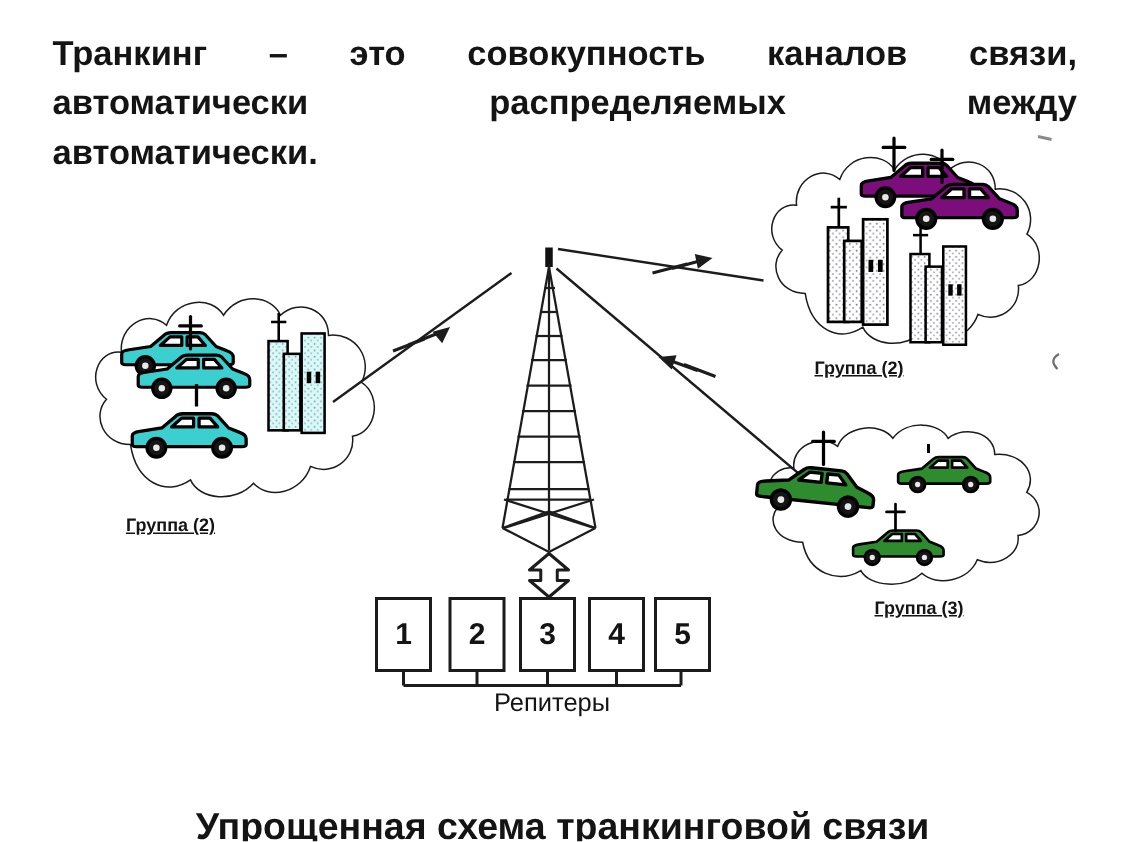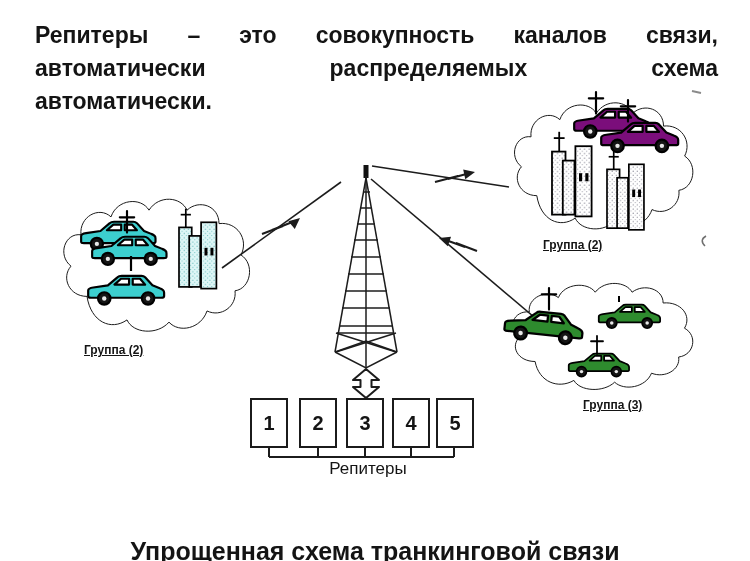--- a/index.html
+++ b/index.html
@@ -151,22 +151,22 @@
       <use href="#antSym" transform="translate(549,288) scale(0.9)"></use>
       <use href="#antSym" transform="translate(597,336) scale(0.75)"></use>
       <line x1="619" y1="296" x2="619" y2="302" stroke="#000" stroke-width="2"></line>
     </g>
 
     <line x1="692" y1="91" x2="701" y2="93" stroke="#8a8a8a" stroke-width="2"></line>
     <path d="M706,236 q-7,4 -1,10" stroke="#6f6f6f" stroke-width="1.5" fill="none"></path>
   </svg>
 
   <div class="heading">
-    <div class="jline">Репитеры – это совокупность каналов связи,</div>
-    <div class="jline">автоматически распределяемых схема</div>
+    <div class="jline">Транкинг – это совокупность каналов связи,</div>
+    <div class="jline">автоматически распределяемых между</div>
     <div>автоматически.</div>
   </div>
 
   <div class="glabel" style="left:84px;top:343px">Группа (2)</div>
   <div class="glabel" style="left:543px;top:238px">Группа (2)</div>
   <div class="glabel" style="left:583px;top:398px">Группа (3)</div>
 
   <div class="rbox" style="left:250px">1</div>
   <div class="rbox" style="left:299px">2</div>
   <div class="rbox" style="left:346px">3</div>

